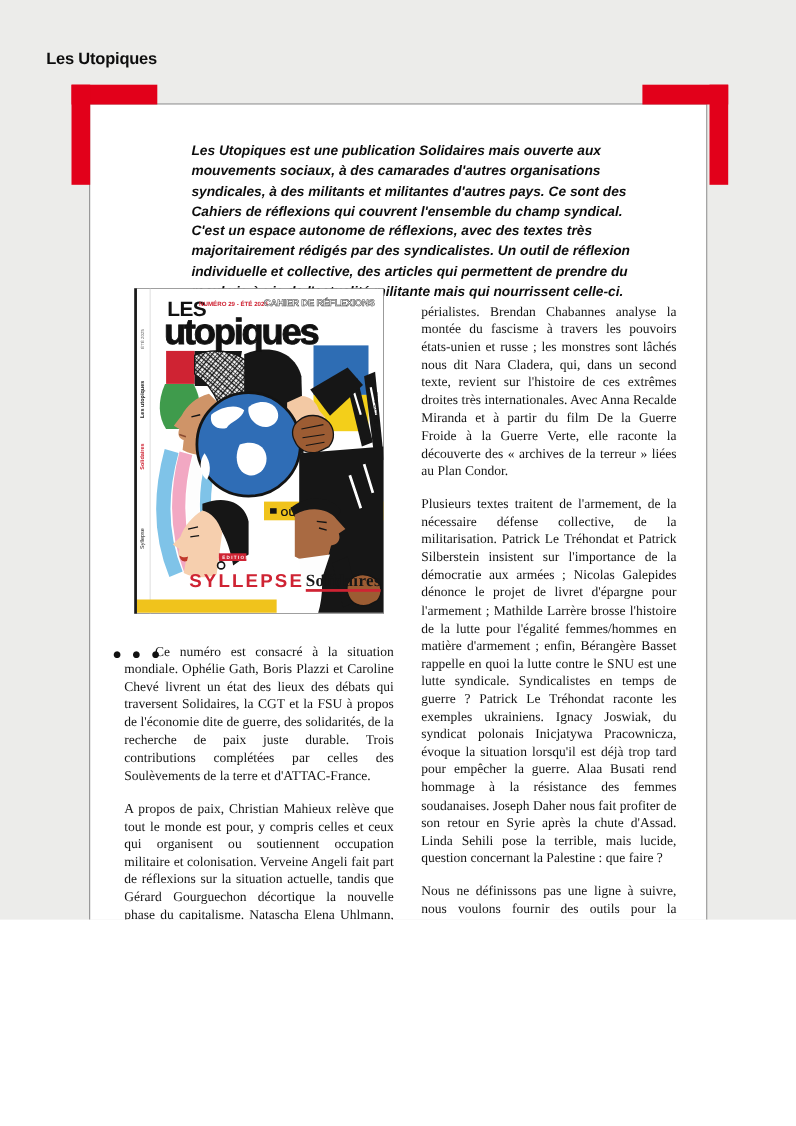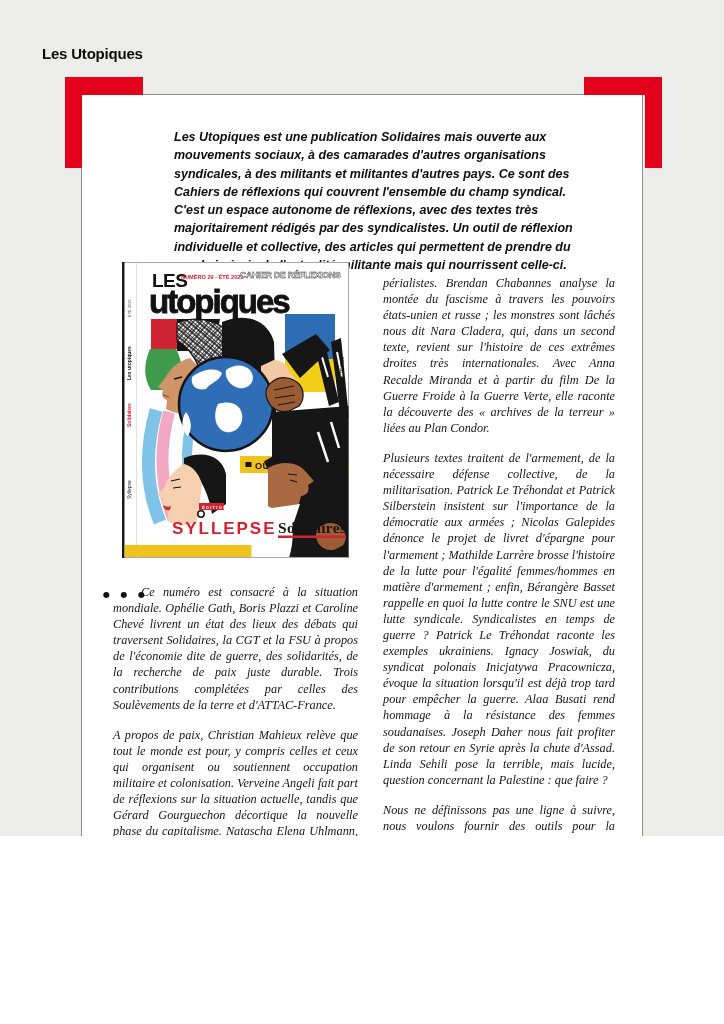--- a/index.html
+++ b/index.html
@@ -20,21 +20,21 @@
   
   .sheet{position:absolute;left:81px;top:94px;width:562px;height:837px;background:#fff;
         border:1px solid #8f8f8f;box-sizing:border-box;z-index:2;}
   .intro{position:absolute;left:92px;top:33px;width:410px;margin:0;
         font-family:"Liberation Sans",sans-serif;font-style:italic;font-weight:bold;
         font-size:12.5px;line-height:18.3px;color:#0e0e0e;}
   .cover{position:absolute;left:40px;top:167px;width:227px;height:296px;}
   .cover svg{display:block;width:227px;height:296px;}
   .col{position:absolute;font-family:"Liberation Serif","DejaVu Serif",serif;
         font-size:12.3px;line-height:16.1px;color:#151515;text-align:justify;}
-  .col p{margin:0 0 14px 0;font-style:italic;}
+  .col p{margin:0 0 14px 0;}
   .col-left{left:31px;top:489px;width:245px;}
   .col-left p.first{text-indent:28px;}
   .bullets{position:absolute;left:-10px;top:3px;font-size:8px;letter-spacing:4px;
         color:#111;font-family:"DejaVu Sans",sans-serif;}
   .col-right{left:301px;top:180px;width:232px;}
   .footer{position:absolute;left:212px;top:959px;font-size:13px;color:#101010;z-index:4;}
   .footer .link{font-weight:bold;}
   .pagenum{position:absolute;left:42px;top:944px;font-size:14.5px;color:#0c4a6e;margin-top:40px;}
   text{font-family:"Liberation Sans",sans-serif;}
   .serifText{font-family:"Liberation Serif",serif;}

